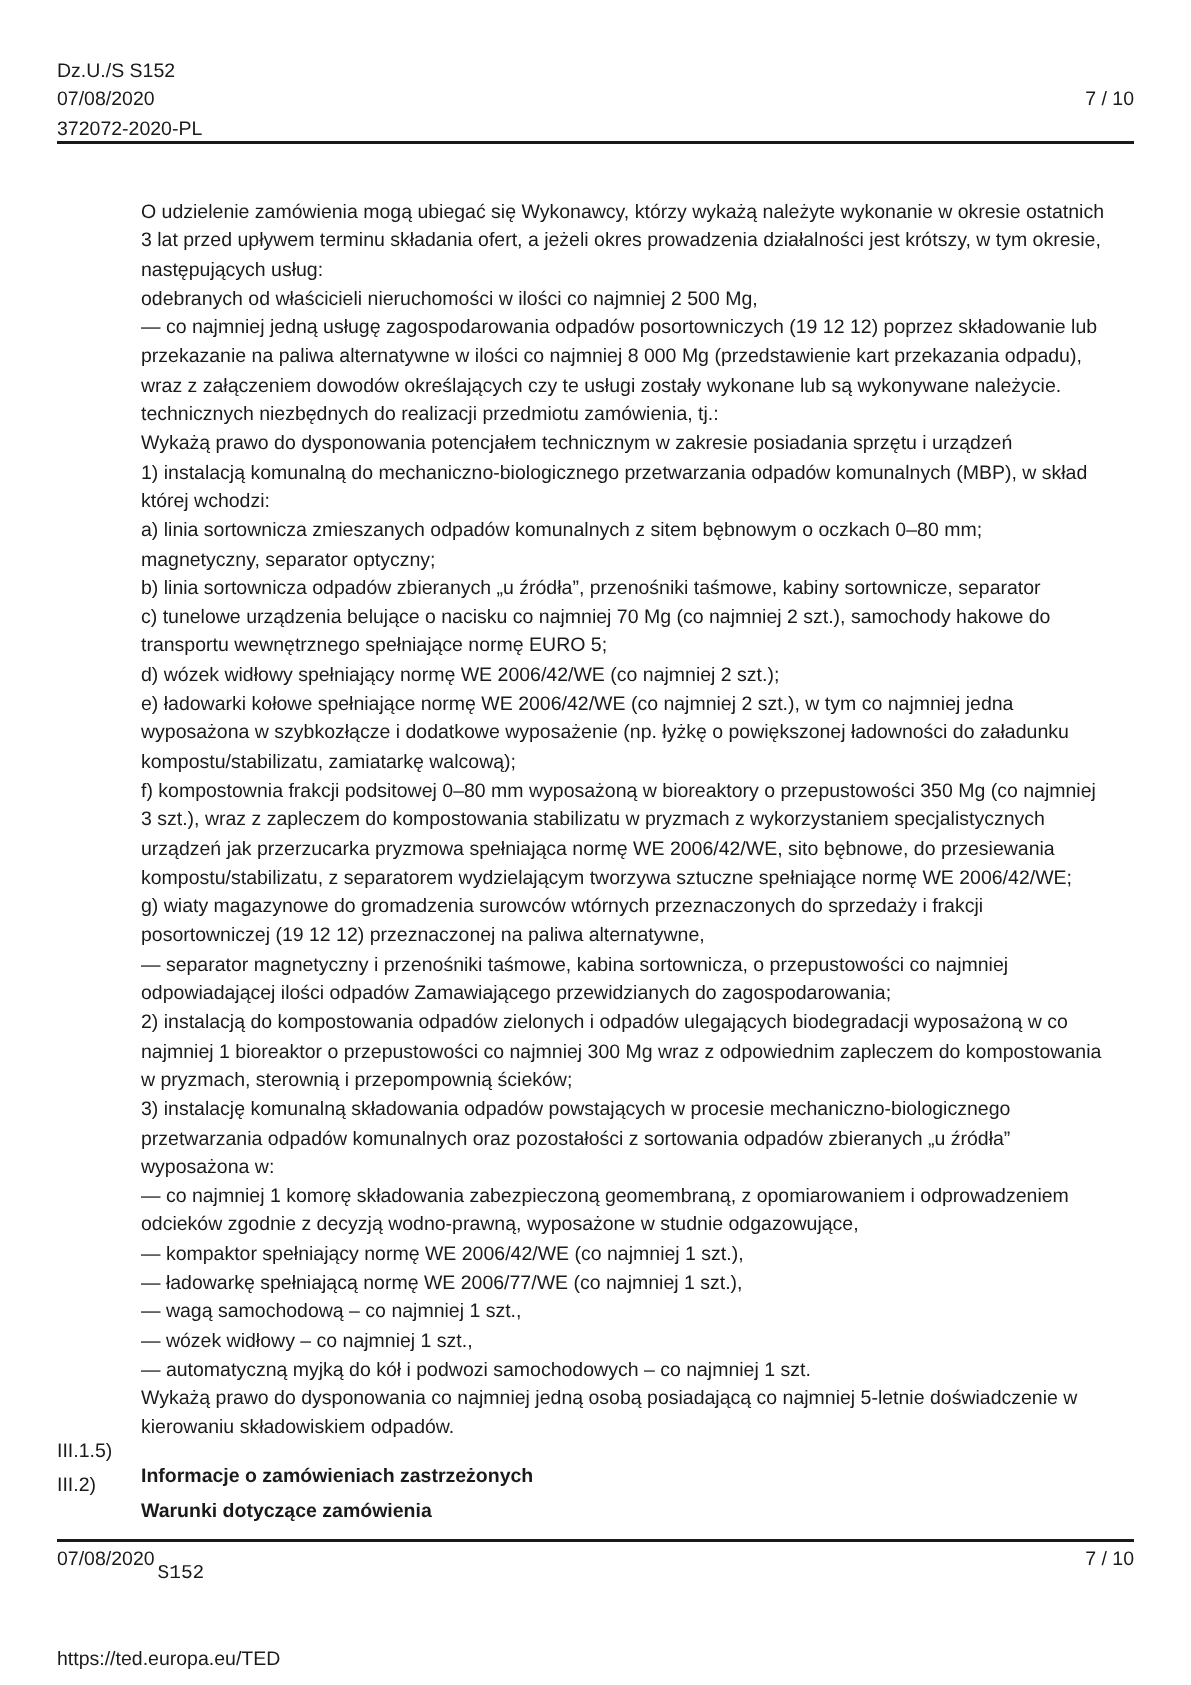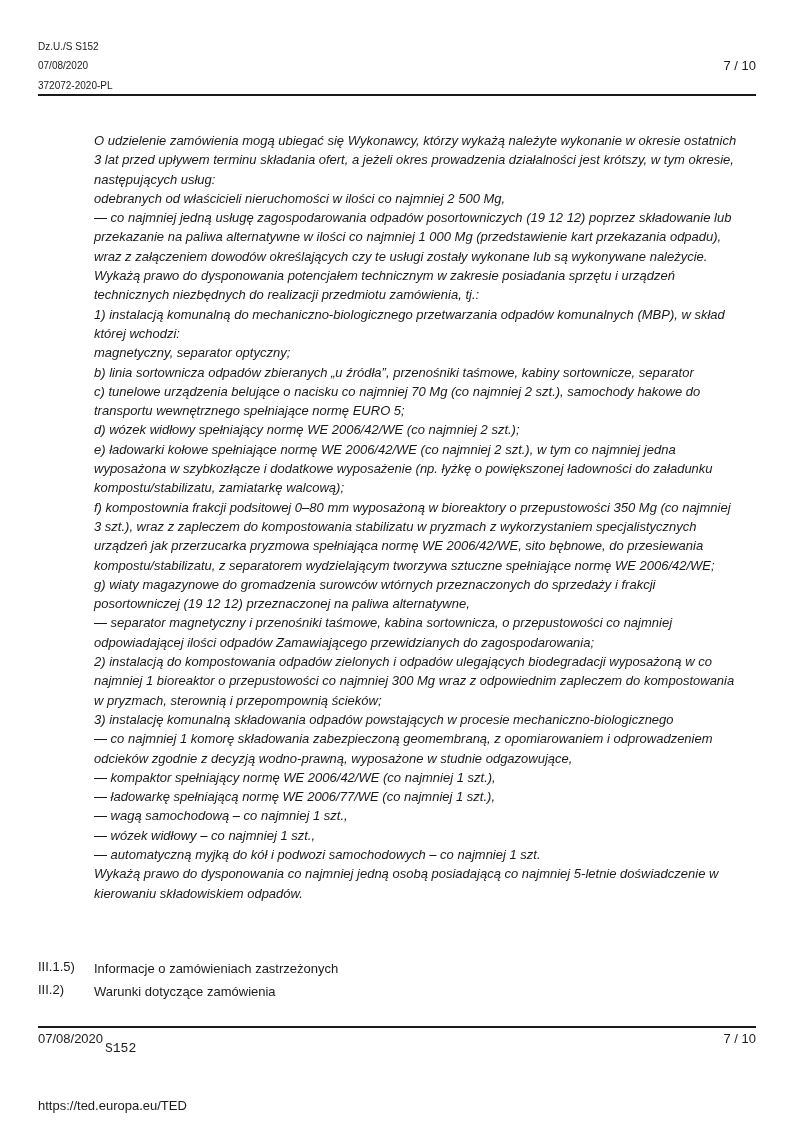--- a/index.html
+++ b/index.html
@@ -17,21 +17,21 @@
       overflow: hidden;
     }
     .header {
       position: absolute;
       left: 38px;
       top: 37px;
       width: 718px;
     }
     .header-line {
       line-height: 19.4px;
-      font-size: 10px;
+      font-size: 13px;
     }
     .header-page {
       position: absolute;
       right: 0;
       top: 19.4px;
       line-height: 19.4px;
     }
     .header-rule {
       position: absolute;
       left: 38px;
@@ -40,43 +40,42 @@
       height: 2px;
       background: #1a1a1a;
     }
     .body-text {
       position: absolute;
       left: 94px;
       top: 131px;
       width: 670px;
       line-height: 19.3px;
       font-size: 13px;
-      font-style: italic;
     }
     .body-text p {
       margin: 0;
     }
     .section {
       position: absolute;
       left: 38px;
       width: 718px;
       line-height: 19px;
       font-size: 13px;
     }
     .section .num {
       position: absolute;
       left: 0;
       top: 0;
       text-align: center;
     }
     .section .title {
       position: absolute;
       left: 56px;
-      top: 2px;
-      font-weight: normal;
+      top: 17px;
+      font-weight: bold;
     }
     .sec1 { top: 957px; }
     .sec2 { top: 980px; }
     .footer-rule {
       position: absolute;
       left: 38px;
       top: 1026px;
       width: 718px;
       height: 2px;
       background: #1a1a1a;
@@ -104,46 +103,49 @@
   <div class="header-page">7 / 10</div>
 </div>
 <div class="header-rule"></div>
 
 <div class="body-text" id="body-text">
     <p>O udzielenie zamówienia mogą ubiegać się Wykonawcy, którzy wykażą należyte wykonanie w okresie ostatnich</p>
     <p>3 lat przed upływem terminu składania ofert, a jeżeli okres prowadzenia działalności jest krótszy, w tym okresie,</p>
     <p>następujących usług:</p>
     <p>odebranych od właścicieli nieruchomości w ilości co najmniej 2 500 Mg,</p>
     <p>— co najmniej jedną usługę zagospodarowania odpadów posortowniczych (19 12 12) poprzez składowanie lub</p>
-    <p>przekazanie na paliwa alternatywne w ilości co najmniej 1 000 Mg (przedstawienie kart przekazania odpadu),</p>
+    <p>przekazanie na paliwa alternatywne w ilości co najmniej 8 000 Mg (przedstawienie kart przekazania odpadu),</p>
     <p>wraz z załączeniem dowodów określających czy te usługi zostały wykonane lub są wykonywane należycie.</p>
+    <p>technicznych niezbędnych do realizacji przedmiotu zamówienia, tj.:</p>
     <p>Wykażą prawo do dysponowania potencjałem technicznym w zakresie posiadania sprzętu i urządzeń</p>
-    <p>technicznych niezbędnych do realizacji przedmiotu zamówienia, tj.:</p>
     <p>1) instalacją komunalną do mechaniczno-biologicznego przetwarzania odpadów komunalnych (MBP), w skład</p>
     <p>której wchodzi:</p>
+    <p>a) linia sortownicza zmieszanych odpadów komunalnych z sitem bębnowym o oczkach 0–80 mm;</p>
     <p>magnetyczny, separator optyczny;</p>
     <p>b) linia sortownicza odpadów zbieranych „u źródła”, przenośniki taśmowe, kabiny sortownicze, separator</p>
     <p>c) tunelowe urządzenia belujące o nacisku co najmniej 70 Mg (co najmniej 2 szt.), samochody hakowe do</p>
     <p>transportu wewnętrznego spełniające normę EURO 5;</p>
     <p>d) wózek widłowy spełniający normę WE 2006/42/WE (co najmniej 2 szt.);</p>
     <p>e) ładowarki kołowe spełniające normę WE 2006/42/WE (co najmniej 2 szt.), w tym co najmniej jedna</p>
     <p>wyposażona w szybkozłącze i dodatkowe wyposażenie (np. łyżkę o powiększonej ładowności do załadunku</p>
     <p>kompostu/stabilizatu, zamiatarkę walcową);</p>
     <p>f) kompostownia frakcji podsitowej 0–80 mm wyposażoną w bioreaktory o przepustowości 350 Mg (co najmniej</p>
     <p>3 szt.), wraz z zapleczem do kompostowania stabilizatu w pryzmach z wykorzystaniem specjalistycznych</p>
     <p>urządzeń jak przerzucarka pryzmowa spełniająca normę WE 2006/42/WE, sito bębnowe, do przesiewania</p>
     <p>kompostu/stabilizatu, z separatorem wydzielającym tworzywa sztuczne spełniające normę WE 2006/42/WE;</p>
     <p>g) wiaty magazynowe do gromadzenia surowców wtórnych przeznaczonych do sprzedaży i frakcji</p>
     <p>posortowniczej (19 12 12) przeznaczonej na paliwa alternatywne,</p>
     <p>— separator magnetyczny i przenośniki taśmowe, kabina sortownicza, o przepustowości co najmniej</p>
     <p>odpowiadającej ilości odpadów Zamawiającego przewidzianych do zagospodarowania;</p>
     <p>2) instalacją do kompostowania odpadów zielonych i odpadów ulegających biodegradacji wyposażoną w co</p>
     <p>najmniej 1 bioreaktor o przepustowości co najmniej 300 Mg wraz z odpowiednim zapleczem do kompostowania</p>
     <p>w pryzmach, sterownią i przepompownią ścieków;</p>
     <p>3) instalację komunalną składowania odpadów powstających w procesie mechaniczno-biologicznego</p>
+    <p>przetwarzania odpadów komunalnych oraz pozostałości z sortowania odpadów zbieranych „u źródła”</p>
+    <p>wyposażona w:</p>
     <p>— co najmniej 1 komorę składowania zabezpieczoną geomembraną, z opomiarowaniem i odprowadzeniem</p>
     <p>odcieków zgodnie z decyzją wodno-prawną, wyposażone w studnie odgazowujące,</p>
     <p>— kompaktor spełniający normę WE 2006/42/WE (co najmniej 1 szt.),</p>
     <p>— ładowarkę spełniającą normę WE 2006/77/WE (co najmniej 1 szt.),</p>
     <p>— wagą samochodową – co najmniej 1 szt.,</p>
     <p>— wózek widłowy – co najmniej 1 szt.,</p>
     <p>— automatyczną myjką do kół i podwozi samochodowych – co najmniej 1 szt.</p>
     <p>Wykażą prawo do dysponowania co najmniej jedną osobą posiadającą co najmniej 5-letnie doświadczenie w</p>
     <p>kierowaniu składowiskiem odpadów.</p>
   </div>

